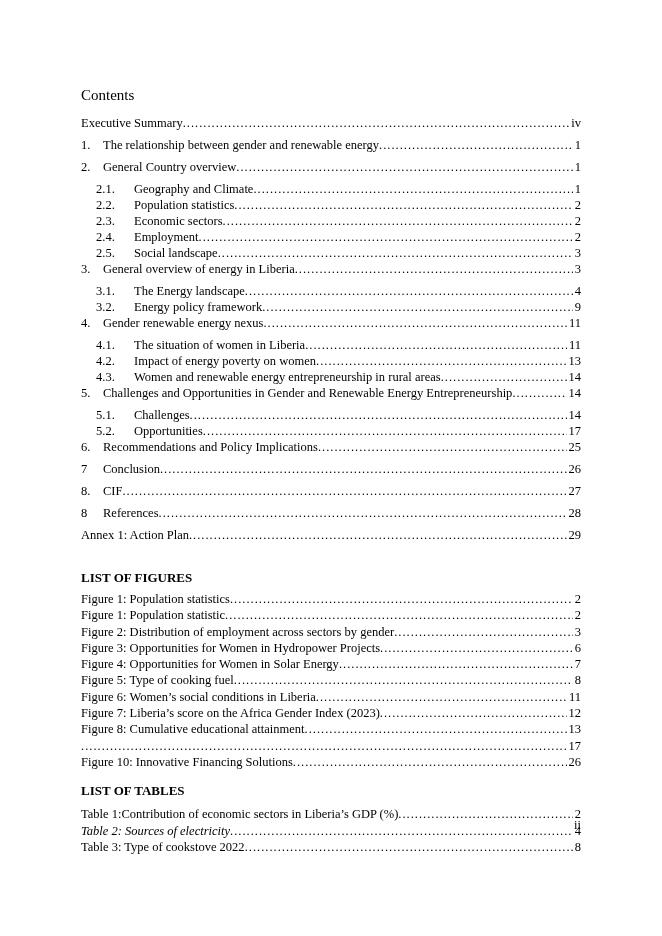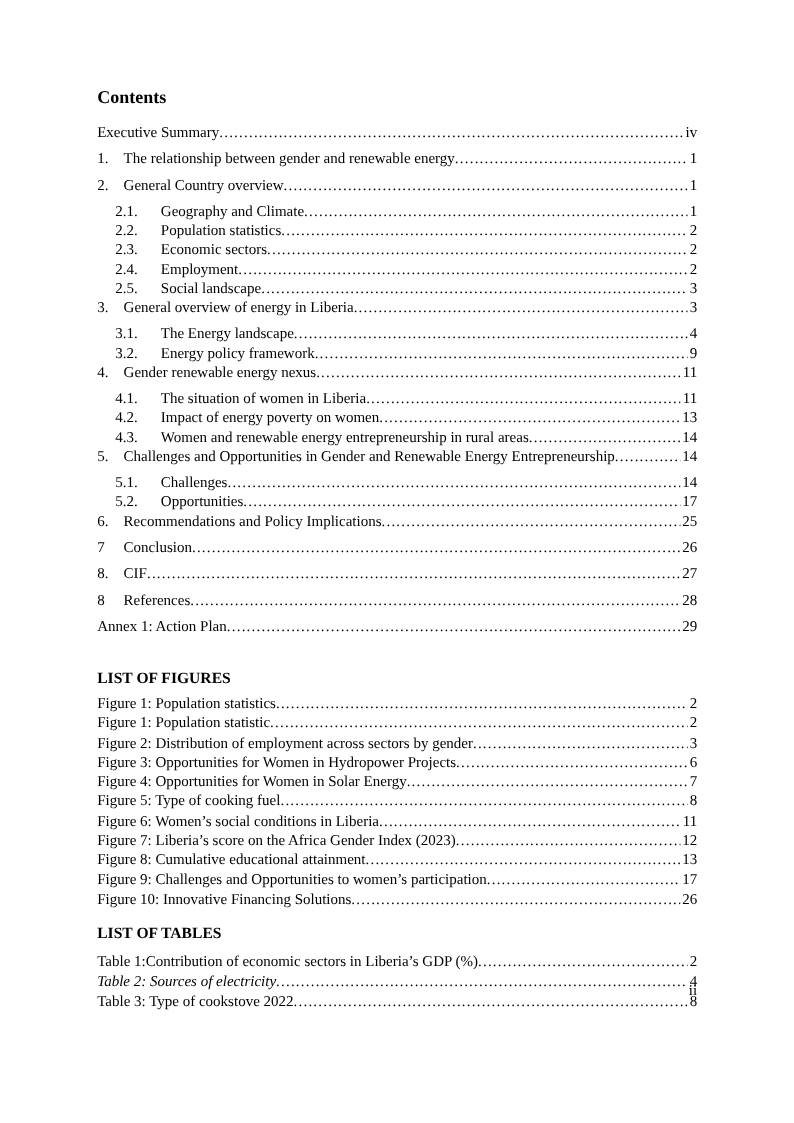--- a/index.html
+++ b/index.html
@@ -16,22 +16,22 @@
     color: #000;
     font-size: 12.5px;
     overflow: hidden;
   }
   .content {
     position: absolute;
     left: 81px; right: 81px; top: 74px;
   }
   .doc-heading {
     font-size: 15px;
-    font-weight: bold;
-    margin: 0 0 11px 0;
+    font-weight: normal;
+    margin: 13px 0 11px 0;
   }
   .row {
     display: flex;
     align-items: center;
     line-height: 16px;
   }
   .lvl0, .lvl1 { margin-bottom: 6px; }
   .lvl2 { padding-left: 15px; margin-bottom: 0; }
   .lvl1 .num { flex: 0 0 22px; }
   .lvl2 .num { flex: 0 0 38px; }
@@ -250,21 +250,20 @@
           <span class="title">Figure 7: Liberia’s score on the Africa Gender Index (2023)</span>
           <span class="dots">....................................................................................................................................................................................................................................................................</span>
           <span class="pg">12</span>
         </div>
         <div class="row figrow">
           <span class="title">Figure 8: Cumulative educational attainment</span>
           <span class="dots">....................................................................................................................................................................................................................................................................</span>
           <span class="pg">13</span>
         </div>
         <div class="row figrow">
-          <span class="title">Figure 9: Challenges and Opportunities to women’s participation</span>
           <span class="dots">....................................................................................................................................................................................................................................................................</span>
           <span class="pg">17</span>
         </div>
         <div class="row figrow">
           <span class="title">Figure 10: Innovative Financing Solutions</span>
           <span class="dots">....................................................................................................................................................................................................................................................................</span>
           <span class="pg">26</span>
         </div>
       </div>
 

